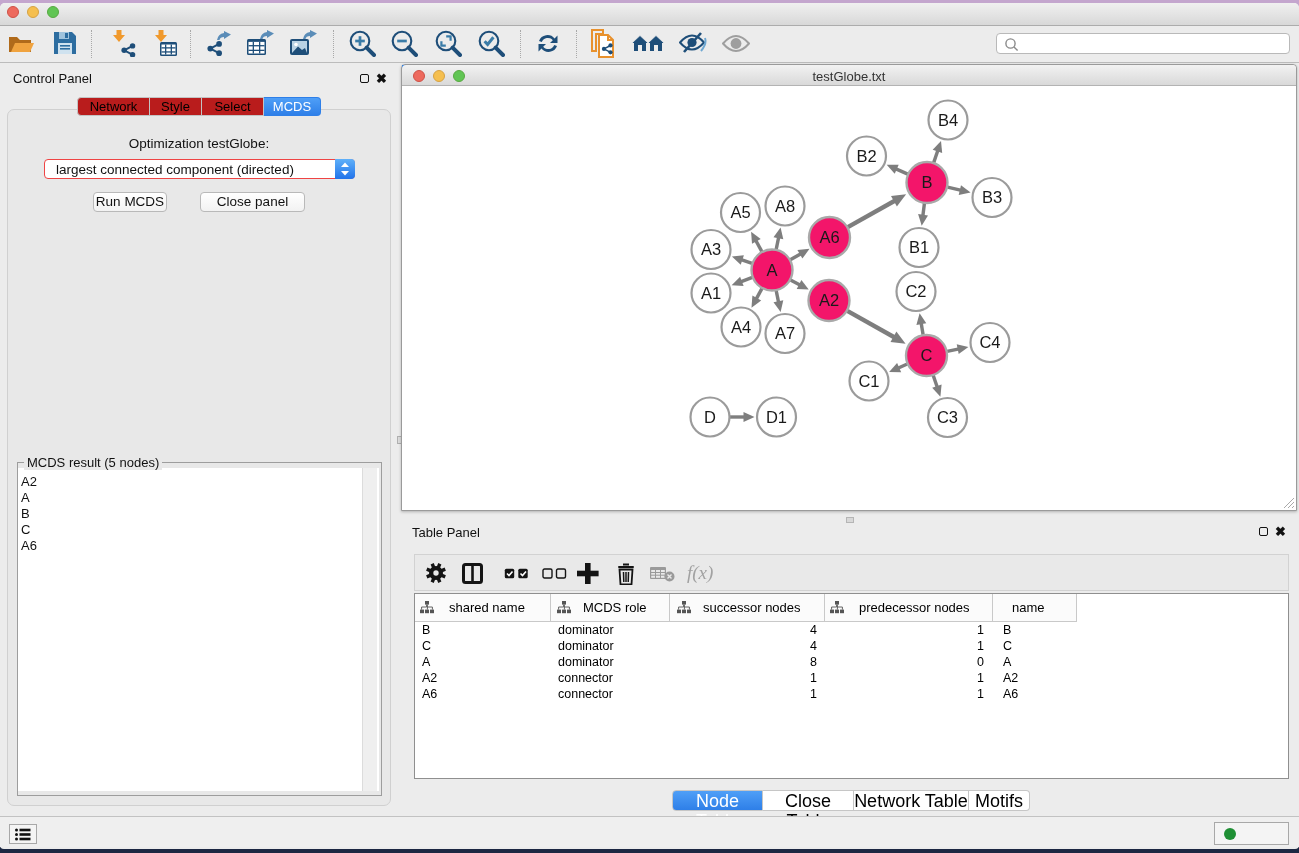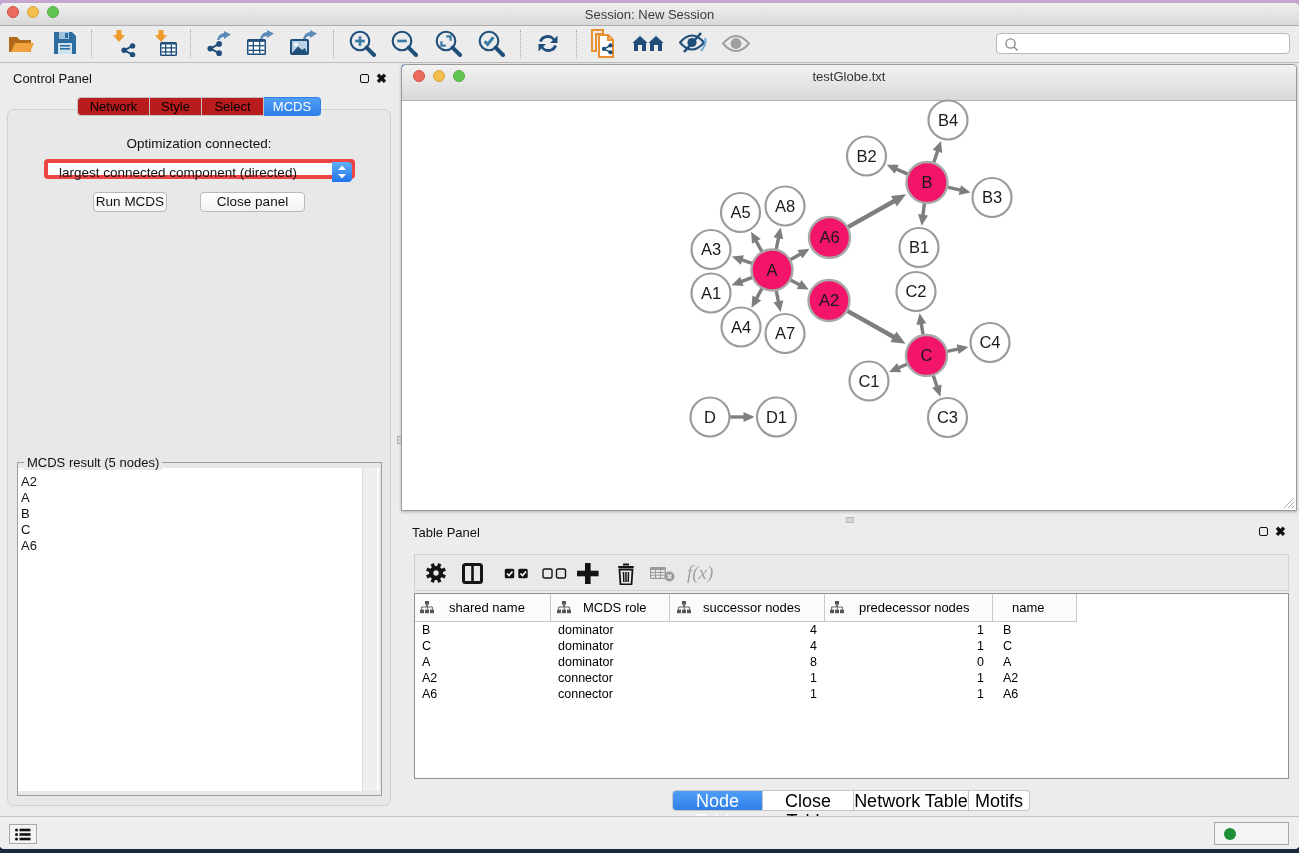--- a/index.html
+++ b/index.html
@@ -21,33 +21,33 @@
   #cp-title { left:13px; top:71px; font-size:13px; color:#111; }
   .winbtn-sq { width:9px; height:9px; border:1.6px solid #111; border-radius:2px; }
   .winbtn-x { font-size:13px; font-weight:bold; color:#111; line-height:1; }
   #cp-inner { left:7px; top:109px; width:384px; height:697px; background:#e8e8e8; border:1px solid #d0d0d0; border-radius:7px; }
   .tabs { position:absolute; display:flex; }
   .tab { height:19px; line-height:18px; font-size:13px; text-align:center; background:#b91c1c; color:#000; border:1px solid #c3c3c3; border-left:none; padding:0 0; }
   .tab.first { border-left:1px solid #c3c3c3; border-radius:4px 0 0 4px; }
   .tab.last { border-radius:0 4px 4px 0; }
   .tab.sel { background:linear-gradient(#4f9ff7,#2e7fe8); color:#fff; border-color:#2e7fe8; }
   #opt-label { left:0px; top:136px; width:398px; text-align:center; font-size:13.5px; color:#111; }
-  #dropdown { left:44px; top:159px; width:311px; height:20px; background:#fff; border:4px solid #ef4444; border-radius:4px; }
+  #dropdown { left:44px; top:159px; width:311px; height:20px; background:#fff; border:1px solid #ef4444; border-radius:4px; }
   #dropdown .txt { position:absolute; left:11px; top:2px; font-size:13.5px; color:#111; }
   #dropdown .step { position:absolute; right:-1px; top:-1px; width:20px; height:20px; background:linear-gradient(#5fb0f9,#2173ea); border-radius:0 4px 4px 0; }
   .btn { position:absolute; height:20px; background:linear-gradient(#ffffff,#f2f2f2); border:1px solid #b9b9b9; border-radius:4px; font-size:13.5px; color:#111; text-align:center; line-height:18px; }
   
   #gb { left:17px; top:462px; width:365px; height:334px; border:1px solid #9d9d9d; }
   #gb-legend { left:24px; top:455px; background:#e8e8e8; padding:0 3px; font-size:13px; color:#111; }
   #gb-list { left:18px; top:468px; width:361px; height:323px; background:#fff; }
   #gb-scroll { left:362px; top:468px; width:15px; height:323px; background:#efefef; border-left:1px solid #dcdcdc; }
   .li { position:absolute; left:4px; font-size:13px; color:#111; }
   
   #netwin { left:401px; top:64px; width:896px; height:447px; background:#fff; border:1px solid #9a9a9a; border-radius:4px 4px 0 0; box-shadow:0 1px 3px rgba(0,0,0,.25); }
-  #net-titlebar { position:absolute; left:0; top:0; width:100%; height:36px; background:linear-gradient(#f2f2f2,#d9d9d9); border-bottom:1px solid #b3b3b3; border-radius:4px 4px 0 0; }
+  #net-titlebar { position:absolute; left:0; top:0; width:100%; height:21px; background:linear-gradient(#f2f2f2,#d9d9d9); border-bottom:1px solid #b3b3b3; border-radius:4px 4px 0 0; }
   #net-titlebar .t { position:absolute; width:100%; text-align:center; top:4px; font-size:13px; color:#333; }
   
   #tp-title { left:412px; top:525px; font-size:13px; color:#111; }
   #tp-toolbar { left:414px; top:554px; width:875px; height:37px; background:#e9e9e9; border:1px solid #d2d2d2; }
   #tbl { left:414px; top:593px; width:875px; height:186px; background:#fff; border:1px solid #8f8f8f; }
   .th { position:absolute; top:0; height:27px; background:#fbfbfb; border-right:1px solid #c9c9c9; }
   .td { position:absolute; font-size:12.5px; color:#000; }
   .btab { position:absolute; height:21px; line-height:20px; font-size:18px; text-align:center; background:#fff; color:#000; border:1px solid #c6c6c6; border-left:none; }
   .btab.first { border-left:1px solid #c6c6c6; border-radius:4px 0 0 4px; }
   .btab.last { border-radius:0 4px 4px 0; }
@@ -58,21 +58,20 @@
   #membtn { left:1214px; top:822px; width:75px; height:23px; background:#f4f4f4; border:1px solid #a8a8a8; }
 </style>
 </head>
 <body>
 <div class="abs" id="desktop-top"></div>
 <div class="abs" id="app"></div>
 <div class="abs" id="titlebar">
   <div class="light" style="left:7px;background:#ed6a5e;border:1px solid #ce5147;"></div>
   <div class="light" style="left:27px;background:#f5bf4f;border:1px solid #d6a243;"></div>
   <div class="light" style="left:47px;background:#61c554;border:1px solid #58a942;"></div>
-  <div class="t">Session: New Session</div>
 </div>
 <div class="abs" id="toolbar">
   <div class="tsep" style="left:91px"></div>
   <div class="tsep" style="left:190px"></div>
   <div class="tsep" style="left:333px"></div>
   <div class="tsep" style="left:520px"></div>
   <div class="tsep" style="left:576px"></div>
   <svg class="abs" style="left:7px;top:5px" width="28" height="24" viewBox="0 0 28 24">
 <path d="M2 6 L10 6 L13 9 L24 9 L24 21 L2 21 Z" fill="#b06a1a"></path>
 <path d="M4 21 L8 12 L27 12 L23 21 Z" fill="#f0a33f"></path>
@@ -215,21 +214,21 @@
 <div class="abs" id="cp-title">Control Panel</div>
 <div class="abs winbtn-sq" style="left:360px;top:74px;"></div>
 <div class="abs winbtn-x" style="left:376px;top:72px;">✖</div>
 <div class="abs" id="cp-inner"></div>
 <div class="tabs" style="left:77px;top:97px;">
   <div class="tab first" style="width:73px;">Network</div>
   <div class="tab" style="width:52px;">Style</div>
   <div class="tab" style="width:62px;">Select</div>
   <div class="tab sel last" style="width:57px;">MCDS</div>
 </div>
-<div class="abs" id="opt-label">Optimization connected:</div>
+<div class="abs" id="opt-label">Optimization testGlobe:</div>
 <div class="abs" id="dropdown">
   <div class="txt">largest connected component (directed)</div>
   <div class="step">
     <svg width="20" height="20" viewBox="0 0 20 20">
         <path d="M6 8 L10 3.5 L14 8 Z" fill="#fff"></path>
         <path d="M6 12 L10 16.5 L14 12 Z" fill="#fff"></path>
       </svg>
   </div>
 </div>
 <div class="btn" style="left:93px;top:192px;width:74px;">Run MCDS</div>

